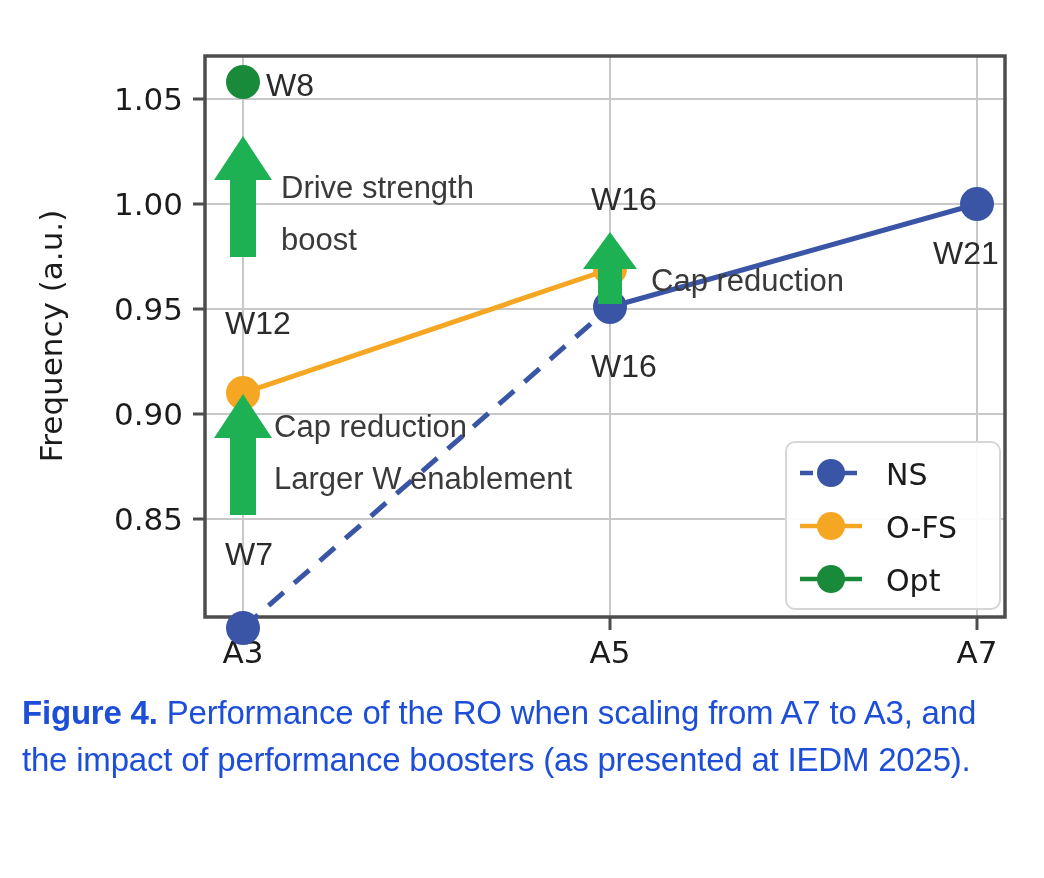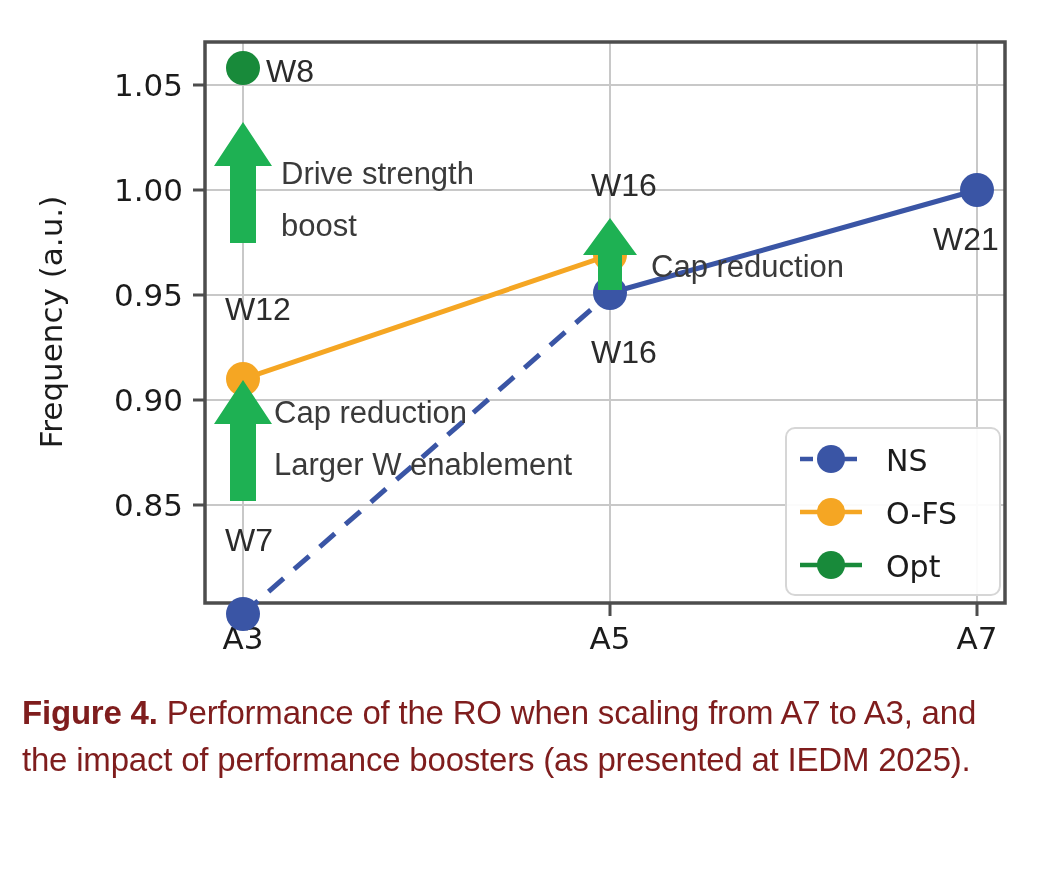--- a/index.html
+++ b/index.html
@@ -5,21 +5,21 @@
   html,body{margin:0;padding:0;}
   body{
     width:1044px;height:878px;background:#ffffff;
     font-family:"Liberation Sans", sans-serif;
     -webkit-font-smoothing:antialiased;
     overflow:hidden;
   }
   #figure-root{position:relative;width:1044px;height:878px;}
 
   
-  #chart-area{position:absolute;left:0;top:0;width:1044px;height:660px;}
+  #chart-area{position:absolute;left:0;top:14px;width:1044px;height:660px;}
   #chart-svg{display:block;}
 
   .axis-tick-label{
     font-family:"DejaVu Sans", sans-serif;
     font-size:31px;fill:#1b1b1b;
   }
   .axis-title{
     font-family:"DejaVu Sans", sans-serif;
     font-size:31px;fill:#1b1b1b;
   }
@@ -33,21 +33,21 @@
   }
   .legend-text{
     font-family:"DejaVu Sans", sans-serif;
     font-size:30px;fill:#1b1b1b;
   }
 
   
   #caption{
     position:absolute;left:22px;top:690px;width:1000px;
     font-family:"Liberation Sans", sans-serif;
-    font-size:33px;line-height:1.42;color:#7f1d1d;
+    font-size:33px;line-height:1.42;color:#1d4ed8;
     letter-spacing:-0.2px;
   }
   #caption .cap-label{font-weight:bold;}
 </style>
 </head>
 <body>
 
 <div id="figure-root">
 
   <div id="chart-area">

